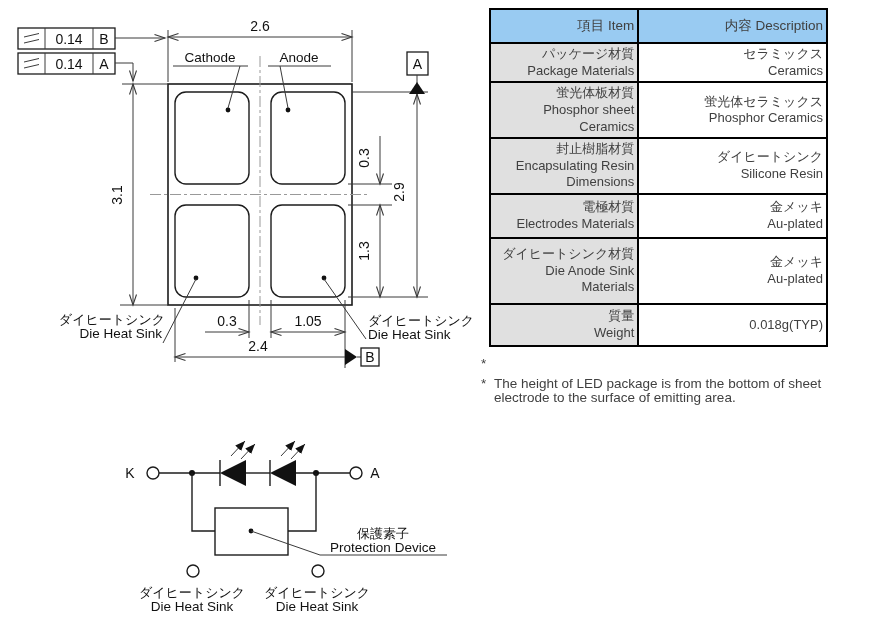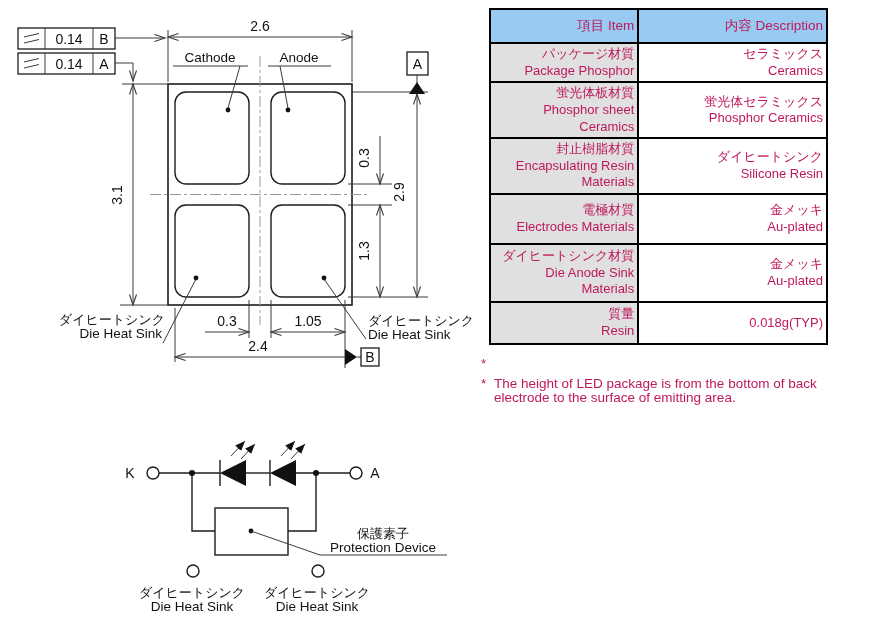--- a/index.html
+++ b/index.html
@@ -1,17 +1,17 @@
 <!DOCTYPE html>
 <html><head>
 <meta charset="utf-8">
 <style>
   html,body{margin:0;padding:0;background:#fff;}
   .page{position:relative;width:869px;height:617px;background:#ffffff;overflow:hidden;
-        font-family:"Liberation Sans",sans-serif;color:#be185d;}
+        font-family:"Liberation Sans",sans-serif;color:#404040;}
   svg text{font-family:"Liberation Sans",sans-serif;fill:#111;}
   svg .dim{font-size:14px;}
   svg .lbl{font-size:13.5px;}
   svg .sm{font-size:13px;}
   svg line,svg polyline,svg path.ln{stroke:#3a3a3a;stroke-width:1;fill:none;}
   svg .part{stroke:#1c1c1c;stroke-width:1.6;fill:none;}
   svg .pad{stroke:#1c1c1c;stroke-width:1.4;fill:none;}
   svg .cl{stroke:#999;stroke-width:1;stroke-dasharray:11 3 3 3;}
   svg .tf{stroke:#1c1c1c;stroke-width:1.3;fill:#fff;}
   svg .wire{stroke:#1c1c1c;stroke-width:1.4;fill:none;}
@@ -21,22 +21,22 @@
   .table-wrap{position:absolute;left:489px;top:8px;width:339px;}
   table.spec{border-collapse:collapse;width:100%;table-layout:fixed;}
   table.spec th,table.spec td{border:2px solid #000;text-align:right;vertical-align:middle;
       padding:2px 3px;font-size:13px;line-height:1.28;}
   table.spec th{background:#99cbf2;font-weight:normal;font-size:13.5px;height:28px;}
   table.spec td.item{background:#e0e0e0;}
   table.spec col.c1{width:44%;}
   table.spec tbody tr:nth-child(1){height:38px;margin-top:36px;}
   table.spec tbody tr:nth-child(2){height:44px;margin-left:44px;}
   table.spec tbody tr:nth-child(3){height:52px;}
-  table.spec tbody tr:nth-child(4){height:50px;border-radius:12px;}
-  table.spec tbody tr:nth-child(5){height:58px;}
+  table.spec tbody tr:nth-child(4){height:44px;border-radius:12px;}
+  table.spec tbody tr:nth-child(5){height:66px;}
   table.spec tbody tr:nth-child(6){height:42px;}
 
   .notes{position:absolute;left:481px;top:357px;width:372px;font-size:13.5px;line-height:14.5px;}
   .note{display:flex;margin-bottom:5px;}
   .note .mk{width:13px;flex:0 0 13px;}
   .note .body{width:340px;}
 </style>
 </head>
 <body>
 
@@ -223,41 +223,41 @@
       <thead>
         <tr>
           <th>項目 Item</th>
           <th>内容 Description</th>
         </tr>
       </thead>
       <tbody>
         <tr>
           <td class="item">
               <div>パッケージ材質</div>
-              <div>Package Phosphor</div>
+              <div>Package Materials</div>
             </td>
           <td>
               <div>セラミックス</div>
               <div>Ceramics</div>
             </td>
         </tr>
         <tr>
           <td class="item">
               <div>蛍光体板材質</div>
               <div>Phosphor sheet Ceramics</div>
             </td>
           <td>
               <div>蛍光体セラミックス</div>
               <div>Phosphor Ceramics</div>
             </td>
         </tr>
         <tr>
           <td class="item">
               <div>封止樹脂材質</div>
-              <div>Encapsulating Resin Materials</div>
+              <div>Encapsulating Resin Dimensions</div>
             </td>
           <td>
               <div>ダイヒートシンク</div>
               <div>Silicone Resin</div>
             </td>
         </tr>
         <tr>
           <td class="item">
               <div>電極材質</div>
               <div>Electrodes Materials</div>
@@ -273,38 +273,38 @@
               <div>Die Anode Sink Materials</div>
             </td>
           <td>
               <div>金メッキ</div>
               <div>Au-plated</div>
             </td>
         </tr>
         <tr>
           <td class="item">
               <div>質量</div>
-              <div>Resin</div>
+              <div>Weight</div>
             </td>
           <td>
               <div>0.018g(TYP)</div>
             </td>
         </tr>
       </tbody>
     </table>
   </div>
 
   
   <div class="notes">
     <div class="note">
       <div class="mk">*</div>
       <div class="body">
       </div>
     </div>
     <div class="note">
       <div class="mk">*</div>
       <div class="body">
-        <div>The height of LED package is from the bottom of back electrode to the surface of emitting area.</div>
+        <div>The height of LED package is from the bottom of sheet electrode to the surface of emitting area.</div>
       </div>
     </div>
   </div>
 
 </div>
 
 </body></html>

